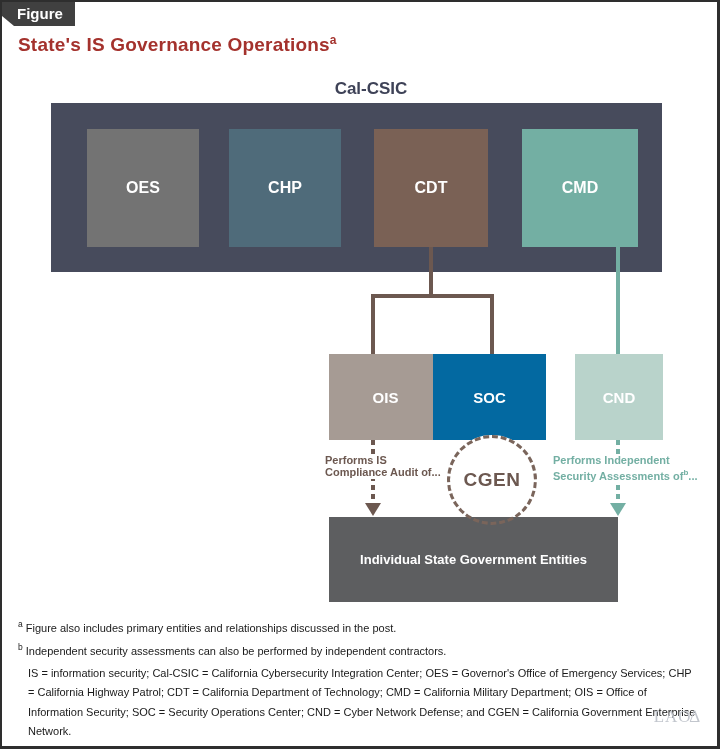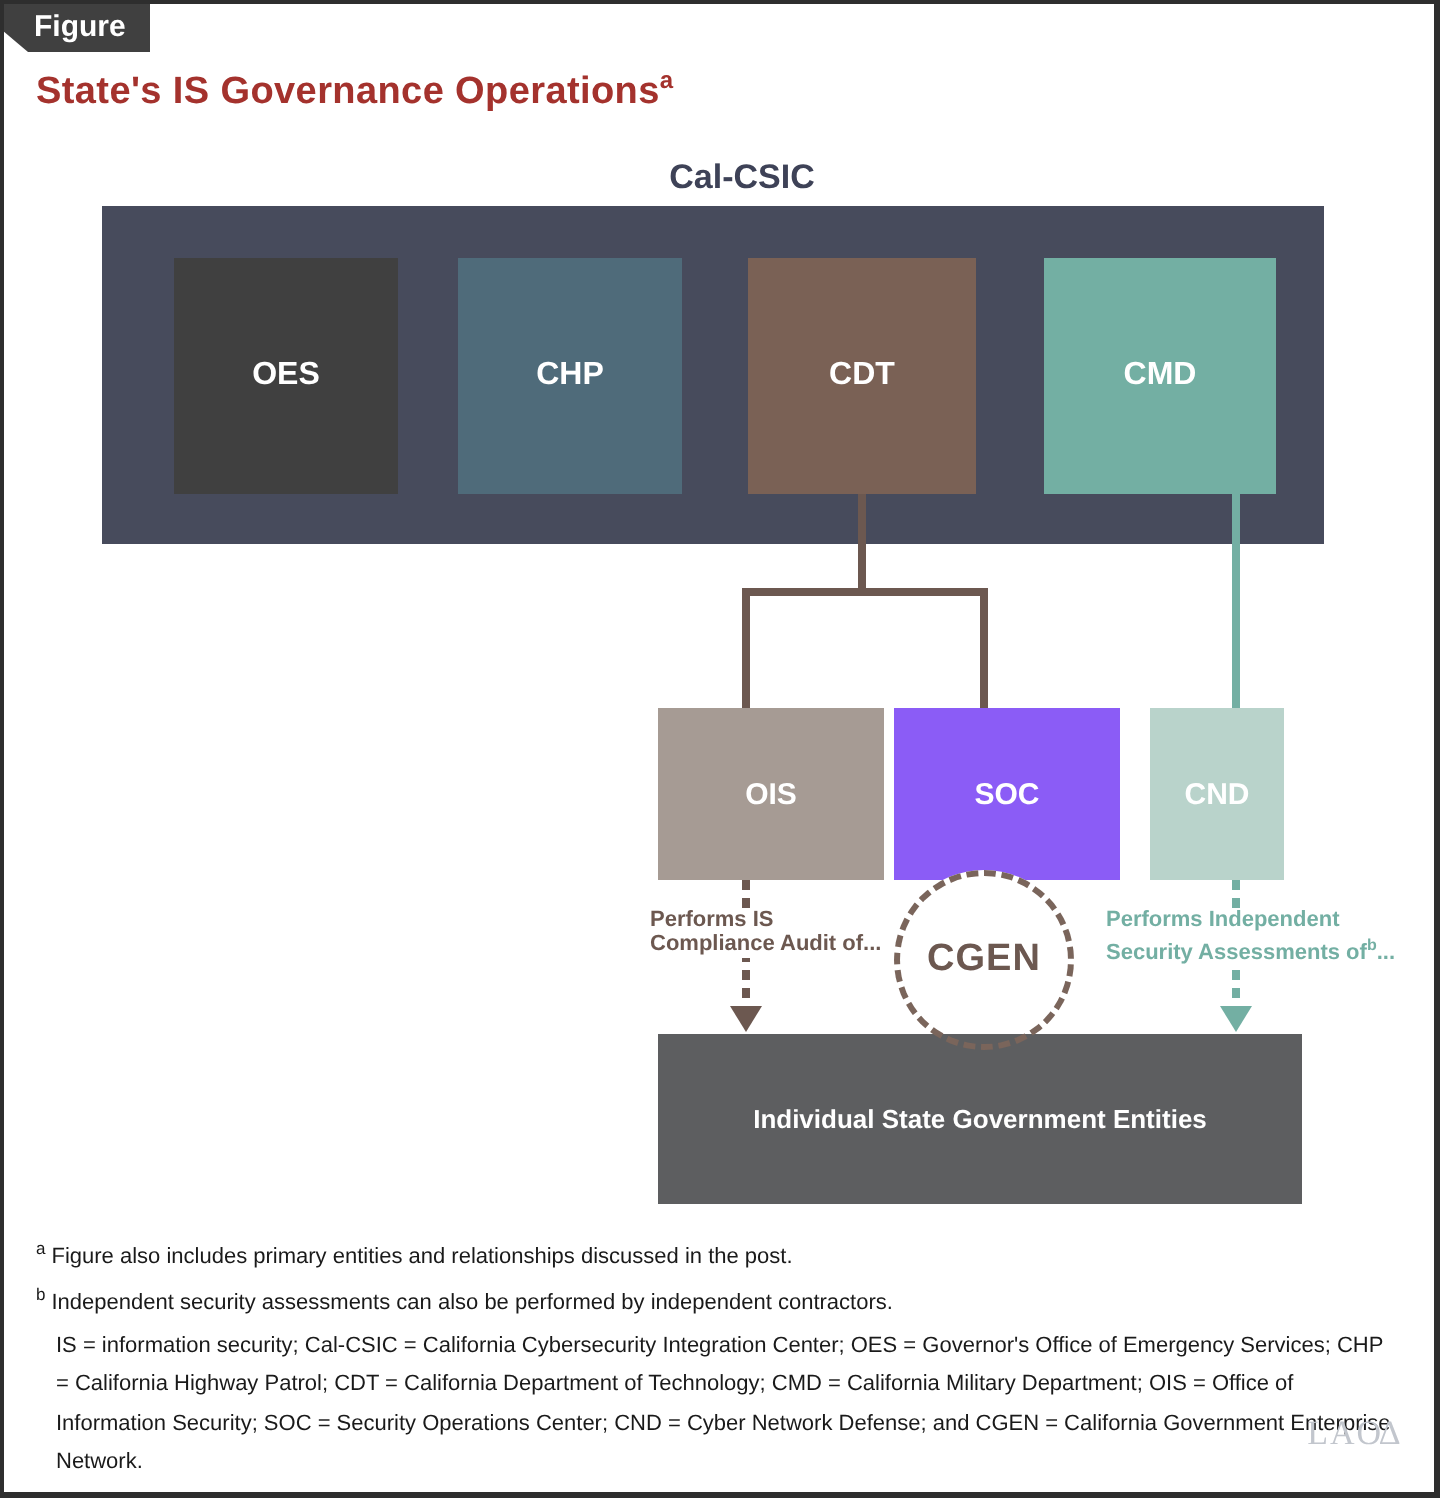--- a/index.html
+++ b/index.html
@@ -32,49 +32,49 @@
   }
   .group-container{
     position:absolute; left:49px; top:101px; width:611px; height:169px;
     background:#474B5C;
   }
   .node{
     position:absolute; display:flex; align-items:center; justify-content:center;
     color:#fff; font-weight:bold;
   }
   .parent-node{ top:127px; height:118px; width:112px; font-size:16px; }
-  .node-oes{ left:85px;  background:#404040; }
+  .node-oes{ left:85px;  background:#737373; }
   .node-chp{ left:227px; background:#4F6B7A; }
   .node-cdt{ left:372px; width:114px; background:#7A6155; }
   .node-cmd{ left:520px; width:116px; background:#73AFA3; }
 
   .child-node{ top:352px; height:86px; width:113px; font-size:15px; }
   .node-ois{ left:327px; background:#A69B94; }
-  .node-soc{ left:445px; background:#8b5cf6; }
-  .node-cnd{ left:573px; width:67px; background:#B9D3CB; }
+  .node-soc{ left:431px; background:#0369a1; }
+  .node-cnd{ left:573px; width:88px; background:#B9D3CB; }
 
   .line{ position:absolute; background:#6C5850; }
   .line-teal{ background:#73AFA3; }
 
   .dash-v{
     position:absolute; width:4px;
     background:repeating-linear-gradient(180deg,#6C5850 0 5px,transparent 5px 9px);
   }
   .dash-v.teal{
     background:repeating-linear-gradient(180deg,#73AFA3 0 5px,transparent 5px 9px);
   }
   .arrow-head{
     position:absolute; width:0; height:0;
     border-left:8px solid transparent; border-right:8px solid transparent;
     border-top:13px solid #6C5850;
   }
   .arrow-head.teal{ border-top-color:#73AFA3; }
 
   .target-box{
-    position:absolute; left:327px; top:515px; width:322px; height:85px;
+    position:absolute; left:327px; top:515px; width:289px; height:85px;
     background:#5D5E60; color:#fff; font-size:13px; font-weight:bold;
     display:flex; align-items:center; justify-content:center; text-align:right;
   }
   .cgen-fill{
     position:absolute; left:445px; top:433px; width:90px; height:90px;
     background:#fff; border-radius:50%;
   }
   .cgen-ring{
     position:absolute; left:445px; top:433px; width:90px; height:90px;
     border:3.5px dashed #7A655B; border-radius:50%;

